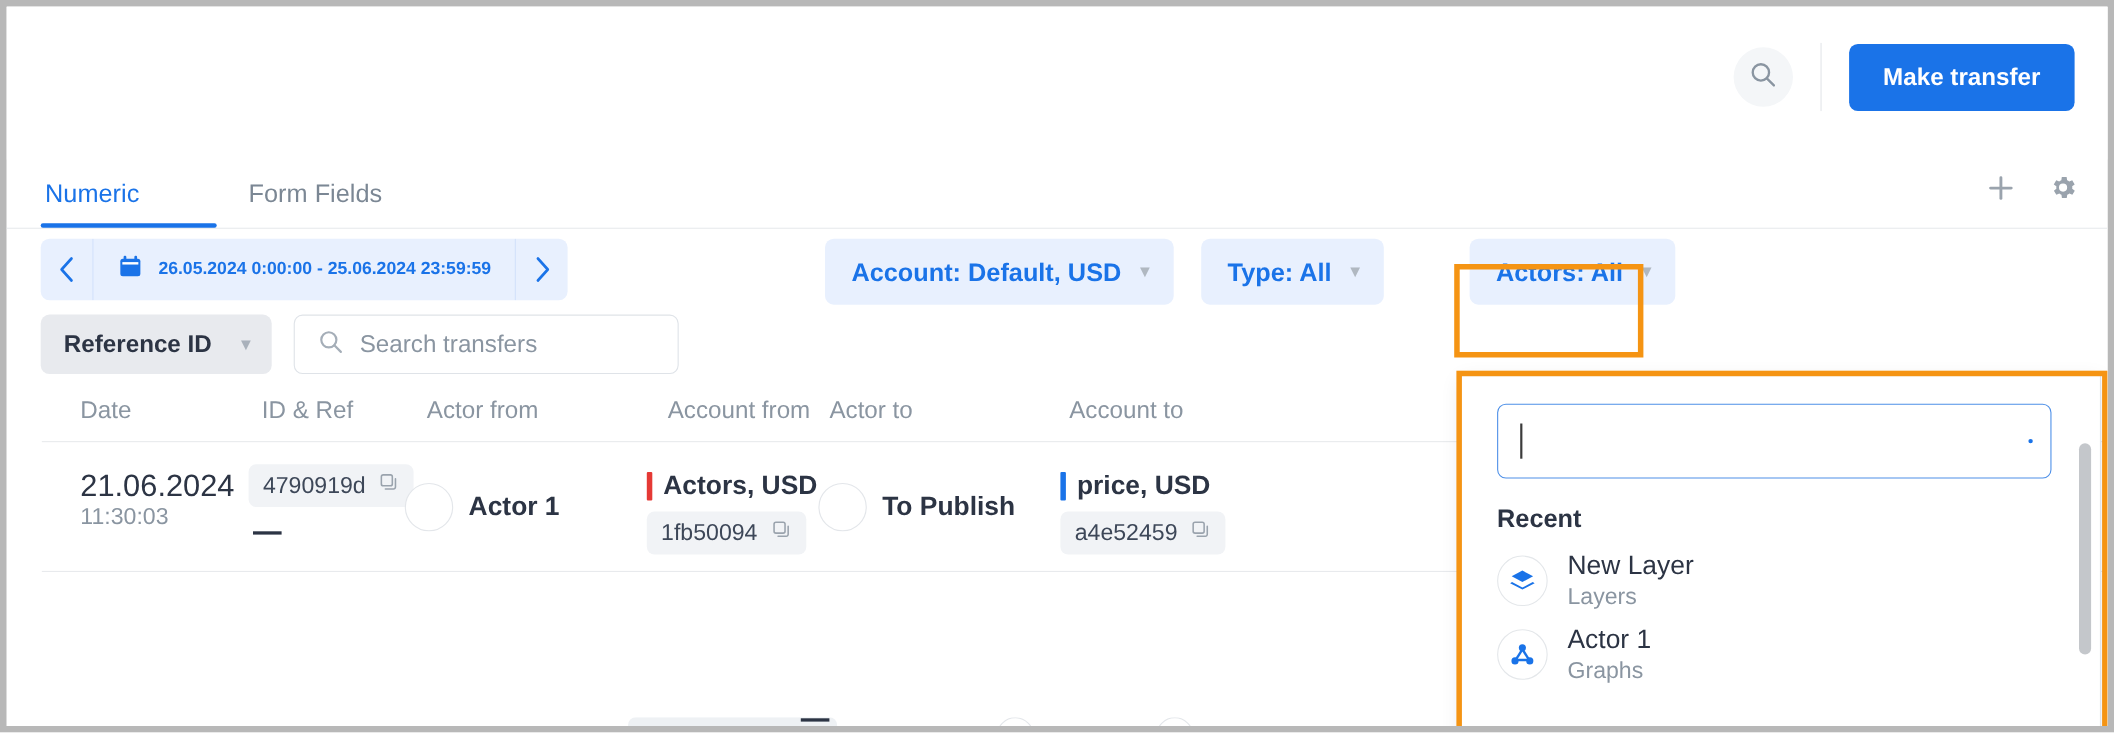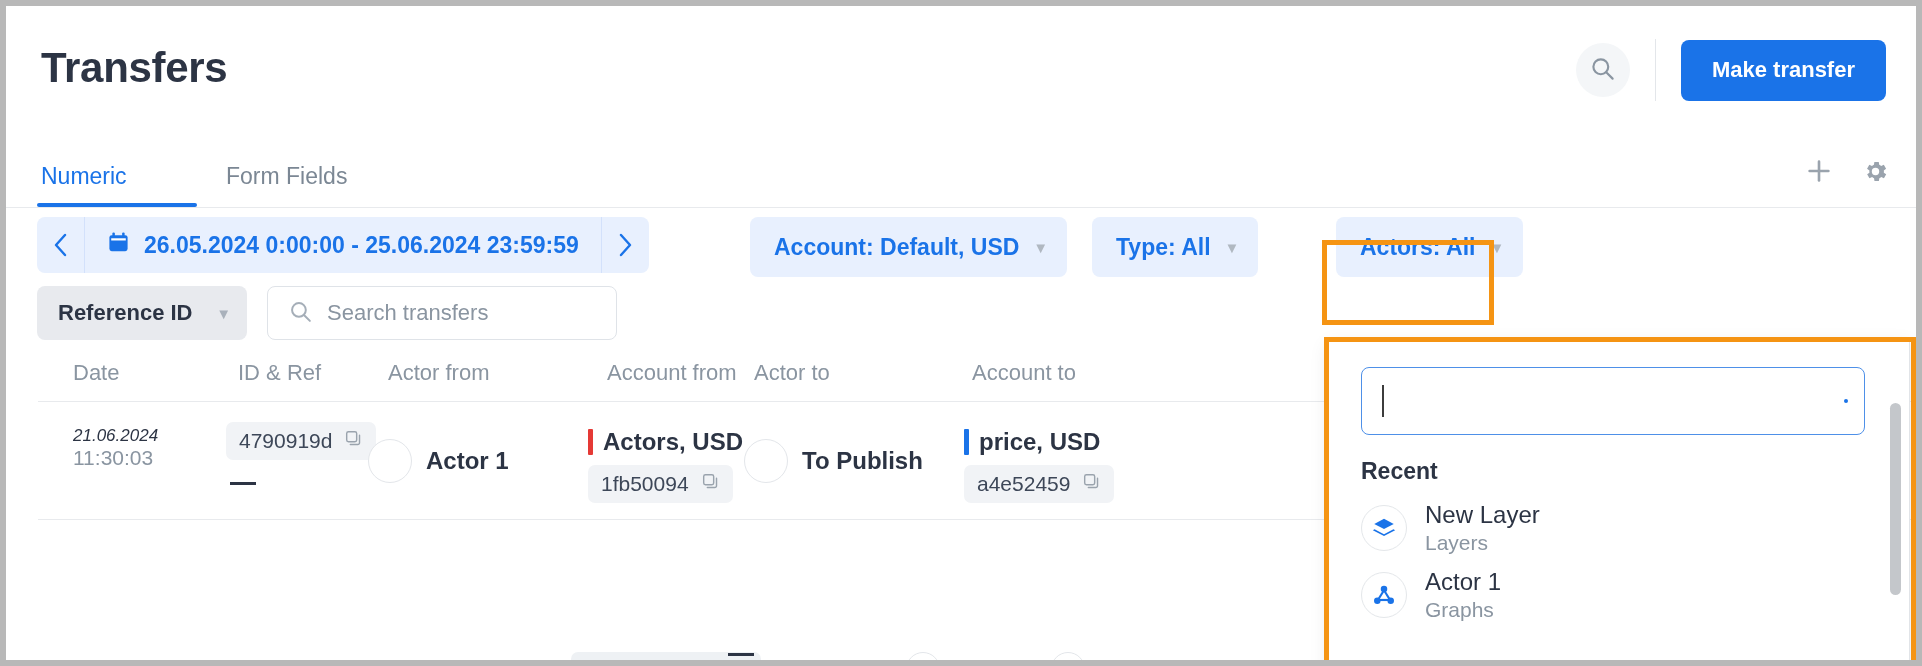--- a/index.html
+++ b/index.html
@@ -94,21 +94,21 @@
     display: flex; align-items: stretch; border-radius: 8px; overflow: hidden;
     background: #e8f0fe;
   }
   .dr-arrow {
     width: 47px; display: flex; align-items: center; justify-content: center;
     color: #1a73e8; font-size: 26px; cursor: pointer;
   }
   .dr-sep { width: 1px; background: #d3e1fb; }
   .dr-main {
     display: flex; align-items: center; gap: 14px;
-    padding: 11px 22px; color: #1a73e8; font-size: 23px; font-weight: 700;
+    padding: 11px 22px; color: #1a73e8; font-size: 16px; font-weight: 700;
     cursor: pointer; white-space: nowrap;
   }
 
   
   .searchrow { position: absolute; left: 0; top: 274px; right: 0; height: 66px; }
   .refsel {
     position: absolute; left: 31px; top: 6px;
     background: #e8eaee; border-radius: 8px;
     height: 54px; width: 210px;
     display: flex; align-items: center; justify-content: space-between;
@@ -131,21 +131,21 @@
   .thead {
     position: relative; height: 56px;
     border-bottom: 1px solid #e8eaed;
   }
   .th {
     position: absolute; top: 14px;
     font-size: 22px; color: #8a95a1; white-space: nowrap;
   }
   .trow { position: relative; height: 118px; border-bottom: 1px solid #e8eaed; }
   .cell { position: absolute; }
-  .date-main { font-size: 17px; color: #2c3444; font-style: italic; }
+  .date-main { font-size: 28px; color: #2c3444; }
   .date-sub  { font-size: 21px; color: #8a95a1; margin-top: 0; }
   .idtag {
     display: inline-flex; align-items: flex-end; gap: 12px;
     background: #f1f3f6; border-radius: 7px;
     padding: 7px 13px; font-size: 21px; color: #3d4758;
   }
   .dash {
     display:block; width: 26px; height: 3px; background:#2c3444; margin-top: 22px; margin-left: 4px;
   }
   .avatar-circle {
@@ -210,21 +210,20 @@
   .pr-c1 { position:absolute; left: 900px; top: 0; width: 34px; height: 34px; border-radius:50%; border:1px solid #e3e6ea;}
   .pr-c2 { position:absolute; left: 1045px; top: 0; width: 34px; height: 34px; border-radius:50%; border:1px solid #e3e6ea;}
 </style>
 </head>
 <body>
 
 <div id="app">
  <div class="inner">
 
   <div class="header">
-    <div class="page-title">Transfers</div>
 
     <div class="header-right">
       <div class="search-circle">
         <span>
           <svg width="27" height="27" viewBox="0 0 24 24" fill="none">
             <circle cx="10.5" cy="10.5" r="6.6" stroke="#8a95a1" stroke-width="1.9"></circle>
             <line x1="15.3" y1="15.3" x2="21" y2="21" stroke="#8a95a1" stroke-width="1.9" stroke-linecap="round"></line>
           </svg>
         </span>
       </div>

